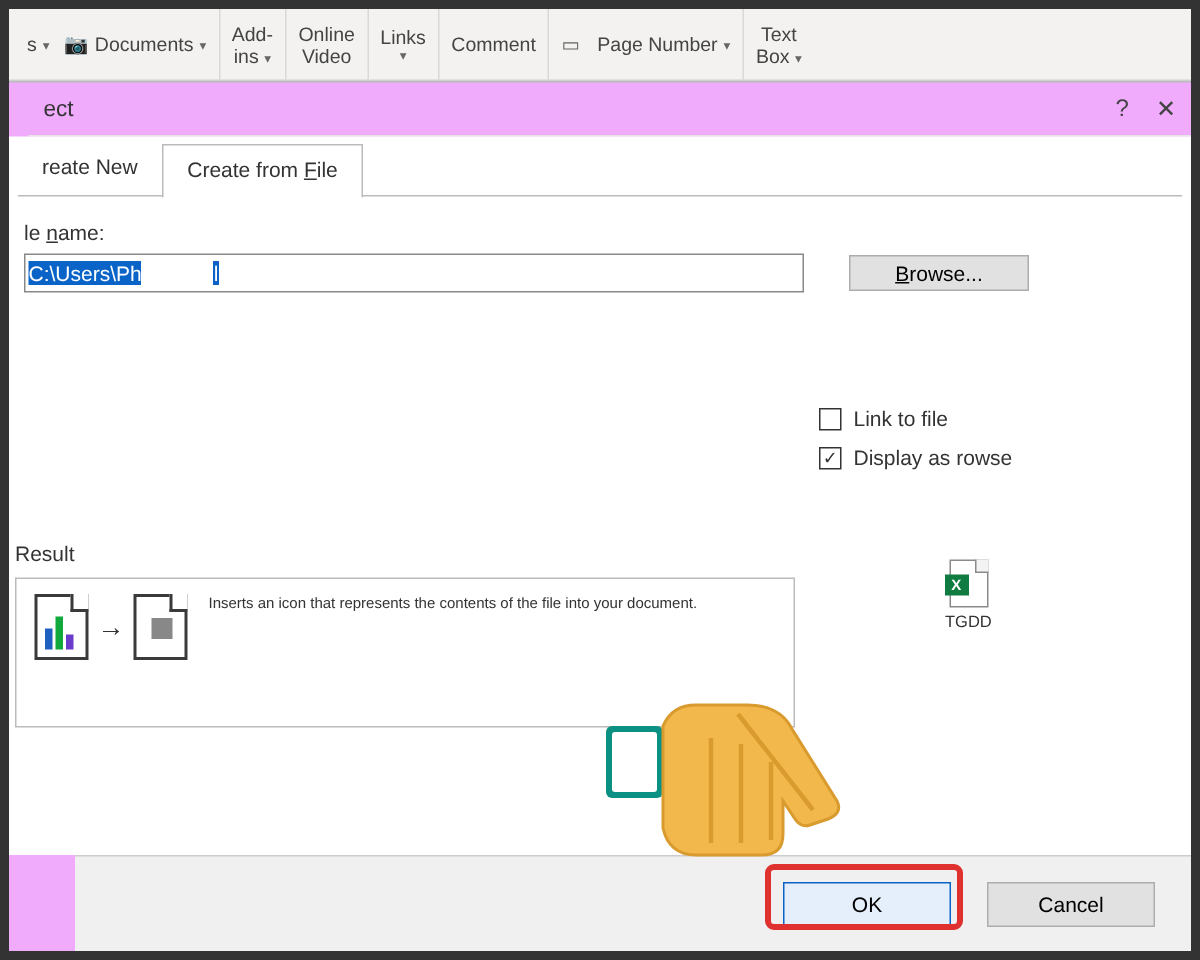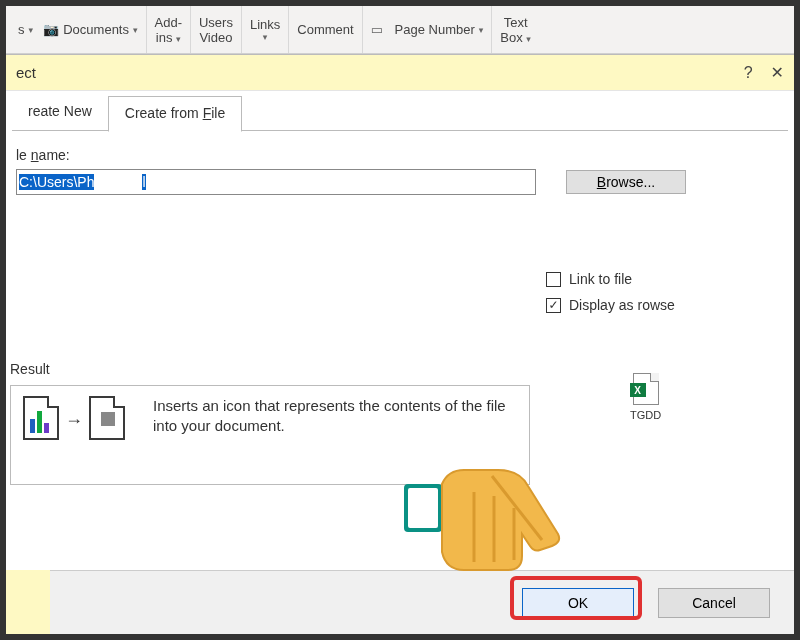--- a/index.html
+++ b/index.html
@@ -8,21 +8,21 @@
   .inner { position:absolute; left:6px; right:6px; top:6px; bottom:6px; background:#f3f3f3; overflow:hidden; }
 
   
   .ribbon { position:absolute; left:0; right:0; top:0; height:48px; background:#f3f2f1; border-bottom:1px solid #d0d0d0; display:flex; align-items:center; font-size:13px; color:#444; padding-left:4px; }
   .ribbon .seg { display:flex; flex-direction:column; align-items:center; justify-content:center; padding:0 8px; border-right:1px solid #d8d8d8; height:100%; text-align:center; }
   .ribbon .seg .top { display:flex; align-items:center; gap:4px; }
   .drop { font-size:9px; color:#666; }
   .ribbon .pn { white-space:nowrap; }
 
   
-  .dialog { position:absolute; left:0; top:48px; right:0; bottom:0; background:#fef9c3; border-top:1px solid #bbb; }
+  .dialog { position:absolute; left:0; top:48px; right:0; bottom:0; background:#f0abfc; border-top:1px solid #bbb;padding-left:13px; }
   .titlebar { height:36px; display:flex; align-items:center; justify-content:space-between; padding:0 10px; font-size:15px; color:#333; border-bottom:1px solid #e5e5e5; }
   .titlebar .rbtns { display:flex; gap:18px; align-items:center; font-size:16px; color:#444; }
   .titlebar .rbtns span { cursor:pointer; }
 
   .body { position:absolute; left:0; right:0; top:36px; bottom:64px; background:#fff; padding:0 6px; }
 
   .tabs { display:flex; margin-top:4px; }
   .tab { padding:8px 16px 10px; font-size:14px; color:#333; cursor:pointer; }
   .tab.active { background:#fff; border:1px solid #bbb; border-bottom:1px solid #fff; position:relative; top:1px; }
   .tabline { border-bottom:1px solid #bbb; margin-top:-1px; }
@@ -35,21 +35,21 @@
   .pathbox .sel { background:#0a64c8; color:#fff; }
   .browse { width:120px; height:24px; background:#e1e1e1; border:1px solid #adadad; font-size:14px; cursor:pointer; }
 
   .checks { margin-left:530px; margin-top:76px; font-size:14px; color:#333; }
   .checks .crow { display:flex; align-items:center; gap:8px; margin-bottom:10px; }
   .cbox { width:15px; height:15px; border:1px solid #333; display:inline-flex; align-items:center; justify-content:center; font-size:12px; }
 
   .result { position:absolute; left:4px; top:270px; right:6px; }
   .result .rtitle { font-size:14px; color:#333; margin-bottom:8px; }
   .result .rbox { border:1px solid #bbb; width:520px; height:100px; padding:10px 12px; display:flex; gap:14px; align-items:flex-start; }
-  .result .rtext { font-size:15px; color:#333; line-height:1.35;margin-left:14px; }
+  .result .rtext { font-size:10px; color:#333; line-height:1.35; }
 
   .iconblock { position:absolute; left:624px; top:282px; text-align:center; font-size:11px; color:#333; }
   .xlicon { width:26px; height:32px; border:1px solid #8a8a8a; background:#fff; margin:0 auto 4px; position:relative; }
   .xlicon::before { content:""; position:absolute; right:-1px; top:-1px; width:8px; height:8px; background:#f3f3f3; border-left:1px solid #8a8a8a; border-bottom:1px solid #8a8a8a; }
   .xlicon .x { position:absolute; left:-4px; top:9px; width:16px; height:14px; background:#107c41; color:#fff; font-size:10px; font-weight:bold; display:flex; align-items:center; justify-content:center; }
 
   .changeicon { position:absolute; left:582px; top:400px; width:128px; height:28px; background:#e1e1e1; border:1px solid #adadad; font-size:14px; cursor:pointer; }
 
   
   .footer { position:absolute; left:0; right:0; bottom:0; height:64px; background:#f0f0f0; border-top:1px solid #ccc; display:flex; align-items:center; justify-content:flex-end; gap:24px; padding-right:24px;margin-left:44px; }
@@ -89,21 +89,21 @@
       <span style="margin-left:6px;color:#666">📷</span>
       <span>Documents</span>
           <span class="drop">▾</span>
         </div>
     </div>
     <div class="seg">
       <span>Add-</span>
         <span><span>ins</span> <span class="drop">▾</span></span>
     </div>
     <div class="seg">
-      <span>Users</span>
+      <span>Online</span>
         <span>Video</span>
     </div>
     <div class="seg">
       <span>Links</span>
         <span class="drop">▾</span>
     </div>
     <div class="seg">
       <span>Comment</span>
     </div>
     <div class="seg">

